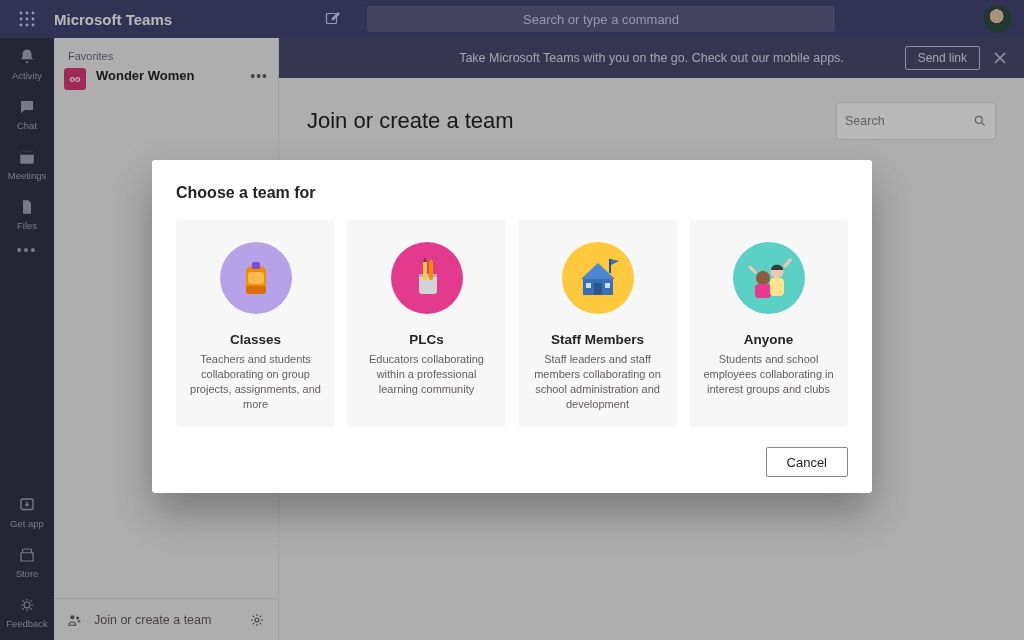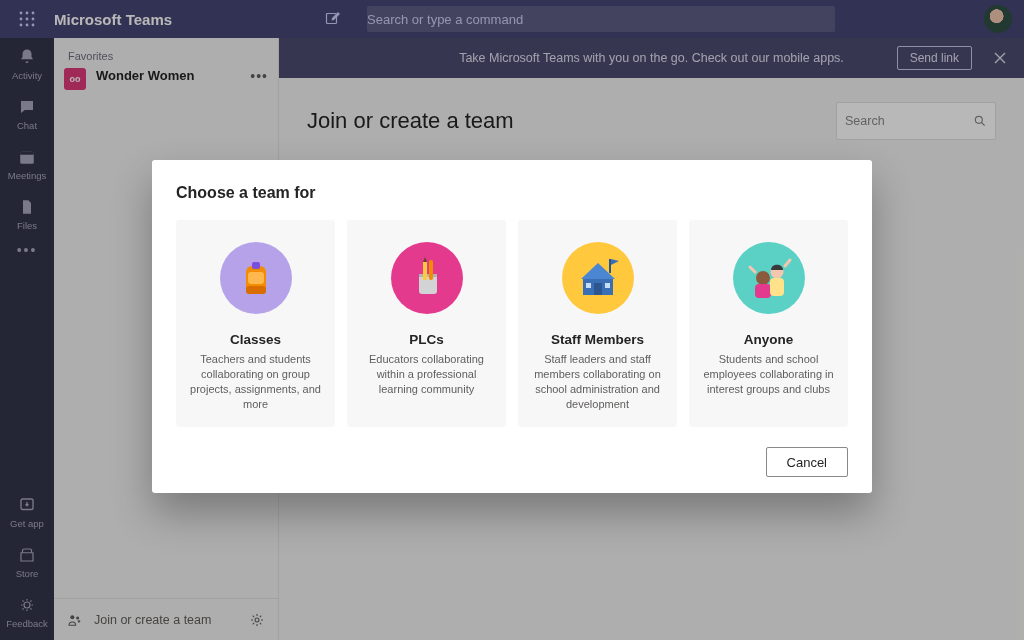--- a/index.html
+++ b/index.html
@@ -11,37 +11,37 @@
   .rail-item.active { color: #fff; background: #3b3c54; box-shadow: inset 2px 0 0 #fff; }
   .rail-item .ico { width: 22px; height: 22px; display: flex; align-items: center; justify-content: center; }
   .rail .dotdotdot { margin-top: 4px; font-size: 14px; letter-spacing: 2px; color: #a9a8c0; cursor: pointer; }
   .rail-bottom { margin-top: auto; display: flex; flex-direction: column; align-items: center; padding-bottom: 4px; }
 
   
   .topbar { position: absolute; left: 0; right: 0; top: 0; height: 38px; background: #464775; display: flex; align-items: center; padding: 0 12px 0 8px; color: #fff; }
   .waffle { width: 38px; height: 38px; display: flex; align-items: center; justify-content: center; color: #cfcff5; cursor: pointer; }
   .brand { font-weight: 600; font-size: 15px; margin-left: 8px; flex: 0 0 auto; }
   .compose { margin-left: auto; width: 24px; height: 24px; display: flex; align-items: center; justify-content: center; color: #cfcff5; cursor: pointer; margin-right: 10px; }
-  .top-search { flex: 0 0 468px; height: 26px; background: #5d5e84; border-radius: 2px; color: #cfcff5; font-size: 13px; display: flex; align-items: center; margin-left: 12px; }
+  .top-search { flex: 0 0 468px; height: 26px; background: #5d5e84; border-radius: 2px; color: #cfcff5; font-size: 13px; display: flex; align-items: center; justify-content: center; margin-left: 12px; }
   .avatar { width: 28px; height: 28px; border-radius: 50%; background: #d98fa3; margin-left: auto; background-image: radial-gradient(circle at 45% 40%, #f2c7ae 0 30%, transparent 31%), linear-gradient(#2e5045,#2e5045); cursor: pointer; }
 
   
   .teams-panel { position: absolute; left: 54px; top: 38px; bottom: 0; width: 225px; background: #f3f2f1; border-right: 1px solid #e1dfdd; display: flex; flex-direction: column; }
   .fav-label { font-size: 11px; color: #6e6e80; padding: 12px 14px 6px; }
   .team-row { display: flex; align-items: flex-start; height: 34px; padding: 0 10px; gap: 10px; cursor: pointer; }
   .team-row .badge { width: 22px; height: 22px; border-radius: 3px; background: #e03a7a; color: #fff; font-size: 9px; display: flex; align-items: center; justify-content: center; font-weight: 600; }
   .team-row .name { font-size: 13px; color: #252424; flex: 1; font-weight: bold; }
   .team-row .more { color: #605e5c; font-size: 14px; letter-spacing: 1px; cursor: pointer; }
   .teams-panel-footer { margin-top: auto; height: 42px; display: flex; align-items: center; padding: 0 12px; gap: 10px; border-top: 1px solid #e1dfdd; color: #605e5c; font-size: 12.5px; }
   .join-icon, .gear-icon { width: 18px; height: 18px; display: inline-flex; align-items: center; justify-content: center; }
 
   
   .main { position: absolute; left: 279px; right: 0; top: 38px; bottom: 0; background: #f3f2f1; }
   .banner { height: 40px; background: #4b4c70; display: flex; align-items: center; justify-content: center; color: #e0e0f0; font-size: 12.5px; position: relative; }
-  .banner .send-link { position: absolute; right: 52px; top: 8px; height: 24px; border: 1px solid #c7c8e8; color: #e0e0f0; font-size: 12px; padding: 0 12px; border-radius: 2px; background: transparent; cursor: pointer; display: flex; align-items: center; }
+  .banner .send-link { position: absolute; right: 44px; top: 8px; height: 24px; border: 1px solid #c7c8e8; color: #e0e0f0; font-size: 12px; padding: 0 12px; border-radius: 2px; background: transparent; cursor: pointer; display: flex; align-items: center; }
   .banner .close-x { position: absolute; right: 12px; top: 8px; width: 24px; height: 24px; display: flex; align-items: center; justify-content: center; color: #e0e0f0; cursor: pointer; }
 
   .page-head { display: flex; align-items: center; padding: 24px 28px 12px; }
   .page-title { font-size: 22px; color: #252424; font-weight: 400; flex: 1; }
   .page-search { width: 160px; height: 38px; border: 1px solid #e1dfdd; background: #fff; border-radius: 2px; display: flex; align-items: center; padding: 0 8px; font-size: 12.5px; color: #8a8886; gap: 6px; }
   .page-search .sicon { margin-left: auto; width: 14px; height: 14px; color: #8a8886; }
 
   .tiles { display: flex; gap: 14px; padding: 10px 28px; }
   .tile { width: 220px; height: 220px; background: #fff; border-radius: 3px; box-shadow: 0 1px 2px rgba(0,0,0,0.08); display: flex; align-items: flex-start; justify-content: center; padding-top: 10px; }
   .tile .tilehead { width: 48px; height: 16px; background: #b5b5c3; border-radius: 2px; }

